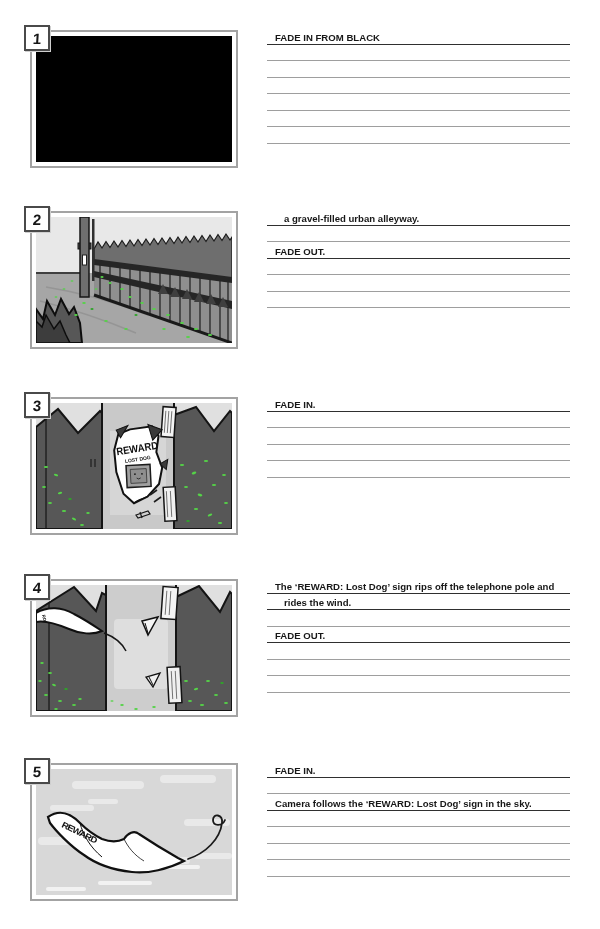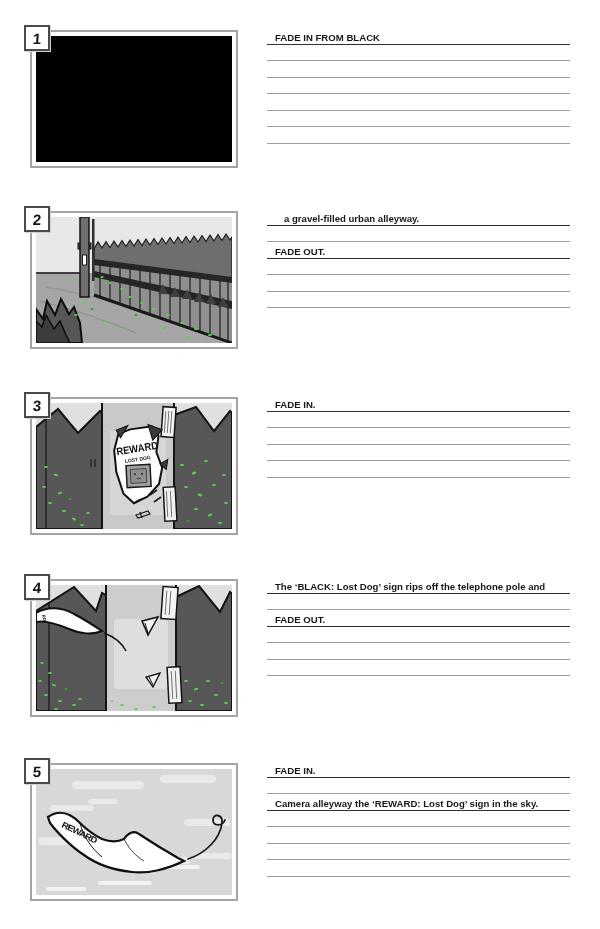--- a/index.html
+++ b/index.html
@@ -335,21 +335,24 @@
             <ellipse cx="86" cy="120" rx="1.8" ry="0.9"></ellipse>
               <ellipse cx="100" cy="124" rx="1.8" ry="0.9"></ellipse>
             <ellipse cx="76" cy="116" rx="1.6" ry="0.8"></ellipse>
               <ellipse cx="118" cy="122" rx="1.8" ry="0.9"></ellipse>
           </g>
         </svg>
       </div>
     </div>
     <div class="notes">
       <div class="note-row filled">
-          <span class="note-text">The ‘BLACK: Lost Dog’ sign rips off the telephone pole and</span>
+          <span class="note-text">The ‘REWARD: Lost Dog’ sign rips off the telephone pole and</span>
+        </div>
+      <div class="note-row indent filled">
+          <span class="note-text">rides the wind.</span>
         </div>
       <div class="note-row">
           <span class="note-text"></span>
         </div>
       <div class="note-row filled">
           <span class="note-text">FADE OUT.</span>
         </div>
       <div class="note-row">
           <span class="note-text"></span>
         </div>
@@ -394,21 +397,21 @@
       </div>
     </div>
     <div class="notes">
       <div class="note-row filled">
           <span class="note-text">FADE IN.</span>
         </div>
       <div class="note-row">
           <span class="note-text"></span>
         </div>
       <div class="note-row filled">
-          <span class="note-text">Camera alleyway the ‘REWARD: Lost Dog’ sign in the sky.</span>
+          <span class="note-text">Camera follows the ‘REWARD: Lost Dog’ sign in the sky.</span>
         </div>
       <div class="note-row">
           <span class="note-text"></span>
         </div>
       <div class="note-row">
           <span class="note-text"></span>
         </div>
       <div class="note-row">
           <span class="note-text"></span>
         </div>

